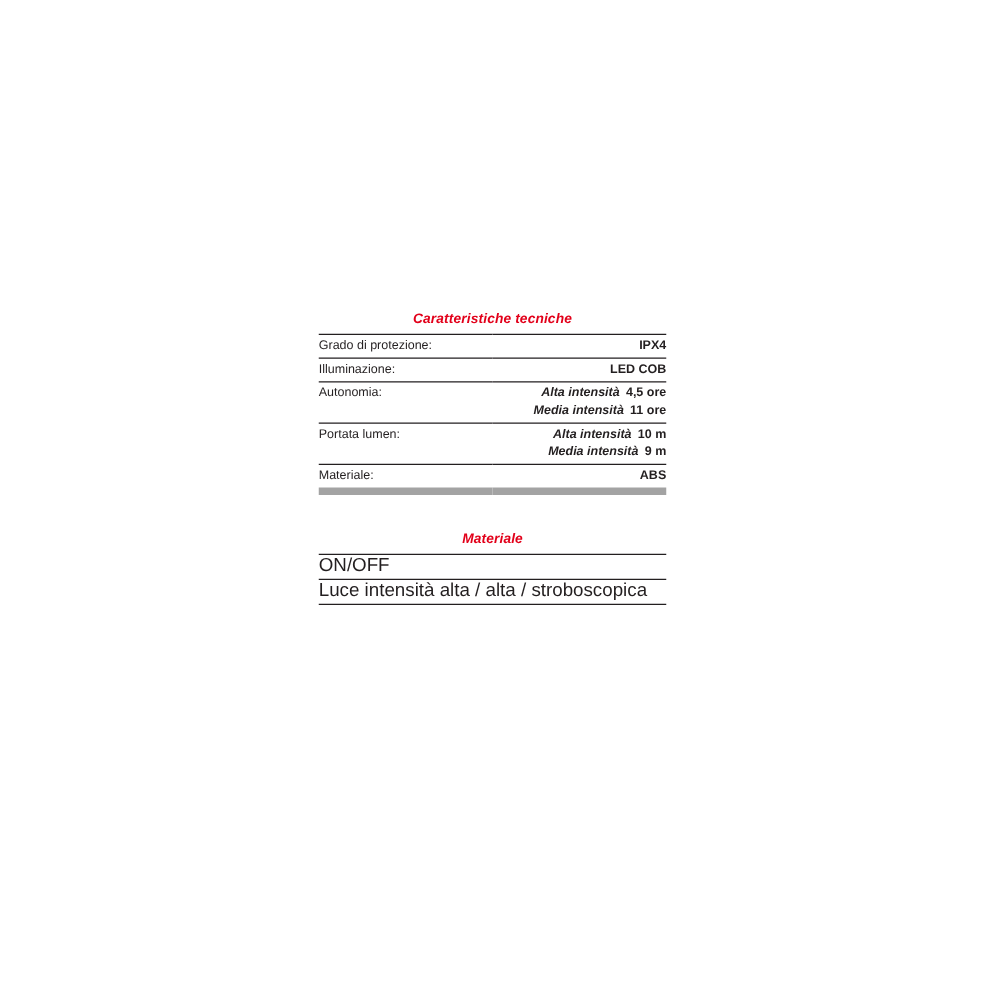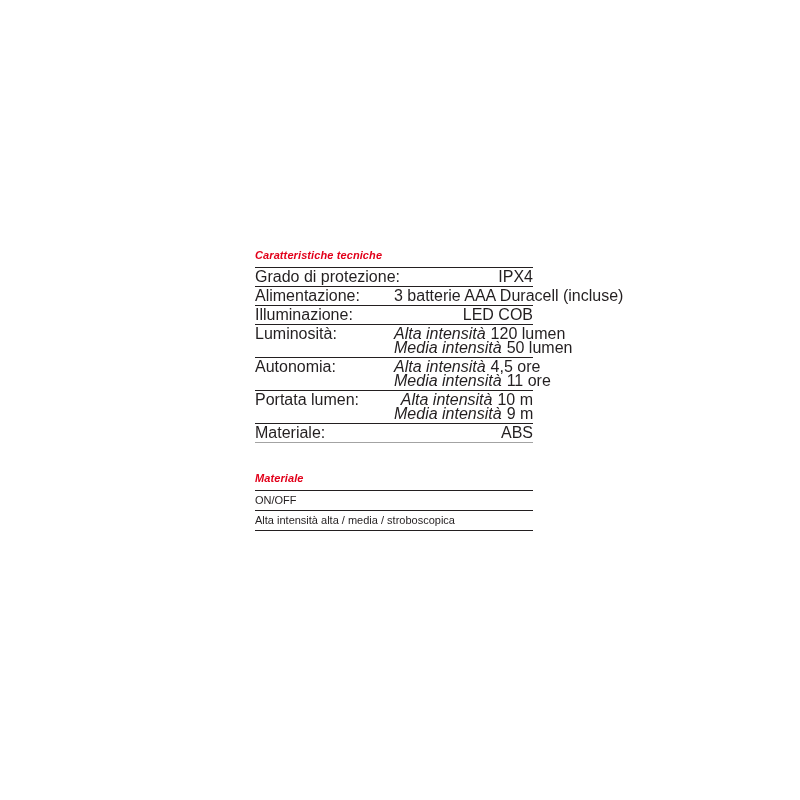--- a/index.html
+++ b/index.html
@@ -22,49 +22,51 @@
     width: 278px;
   }
   .section-title {
     font-size: 11px;
     font-weight: bold;
     font-style: italic;
     color: #e2001a;
     letter-spacing: 0.1px;
     margin: 0 0 5px 0;
     line-height: 14px;
+    text-align: center;
   }
   table.spec {
     border-collapse: collapse;
     width: 278px;
     table-layout: fixed;
   }
   table.spec tr {
     border-top: 1px solid #231f20;
   }
   table.spec tr.last {
-    border-bottom: 1px solid #a3a3a3;
+    border-bottom: 6px solid #a3a3a3;
   }
   table.spec td {
-    font-size: 16px;
+    font-size: 10px;
     line-height: 14px;
     padding: 2px 0 2px 0;
     vertical-align: top;
   }
   td.label {
     text-align: left;
     white-space: nowrap;
   }
   td.value {
     text-align: right;
     white-space: nowrap;
   }
   .val-line {
     display: block;
     white-space: nowrap;
+    font-weight: bold;
   }
   .ital {
     font-style: italic;
   }
   .gap {
     display: inline-block;
     width: 5px;
   }
   .spacer {
     height: 28px;
@@ -74,21 +76,21 @@
     width: 278px;
     table-layout: fixed;
   }
   table.funcs tr {
     border-top: 1px solid #231f20;
   }
   table.funcs tr.last {
     border-bottom: 1px solid #231f20;
   }
   table.funcs td {
-    font-size: 11px;
+    font-size: 15px;
     line-height: 14px;
     padding: 2px 0 3px 0;
     text-align: left;
     white-space: nowrap;
   }
 </style>
 </head>
 <body>
 
 <div class="sheet">
@@ -97,36 +99,23 @@
 
   <table class="spec">
     <tbody>
       <tr>
         <td class="label">Grado di protezione:</td>
         <td class="value">
           <span class="val-line"><span class="ital"></span><span class="gap"></span><span>IPX4</span></span>
         </td>
       </tr>
       <tr>
-        <td class="label">Alimentazione:</td>
-        <td class="value">
-          <span class="val-line"><span class="ital"></span><span>3 batterie AAA Duracell (incluse)</span></span>
-        </td>
-      </tr>
-      <tr>
         <td class="label">Illuminazione:</td>
         <td class="value">
           <span class="val-line"><span class="ital"></span><span>LED COB</span></span>
-        </td>
-      </tr>
-      <tr>
-        <td class="label">Luminosità:</td>
-        <td class="value">
-          <span class="val-line"><span class="ital">Alta intensità</span><span class="gap"></span><span>120 lumen</span></span>
-          <span class="val-line"><span class="ital">Media intensità</span><span class="gap"></span><span>50 lumen</span></span>
         </td>
       </tr>
       <tr>
         <td class="label">Autonomia:</td>
         <td class="value">
           <span class="val-line"><span class="ital">Alta intensità</span><span class="gap"></span><span>4,5 ore</span></span>
           <span class="val-line"><span class="ital">Media intensità</span><span class="gap"></span><span>11 ore</span></span>
         </td>
       </tr>
       <tr>
@@ -148,18 +137,18 @@
   <div class="spacer"></div>
 
   <div class="section-title">Materiale</div>
 
   <table class="funcs">
     <tbody>
       <tr>
         <td>ON/OFF</td>
       </tr>
       <tr class="last">
-        <td>Alta intensità alta / media / stroboscopica</td>
+        <td>Luce intensità alta / alta / stroboscopica</td>
       </tr>
     </tbody>
   </table>
 
 </div>
 
 </body></html>

